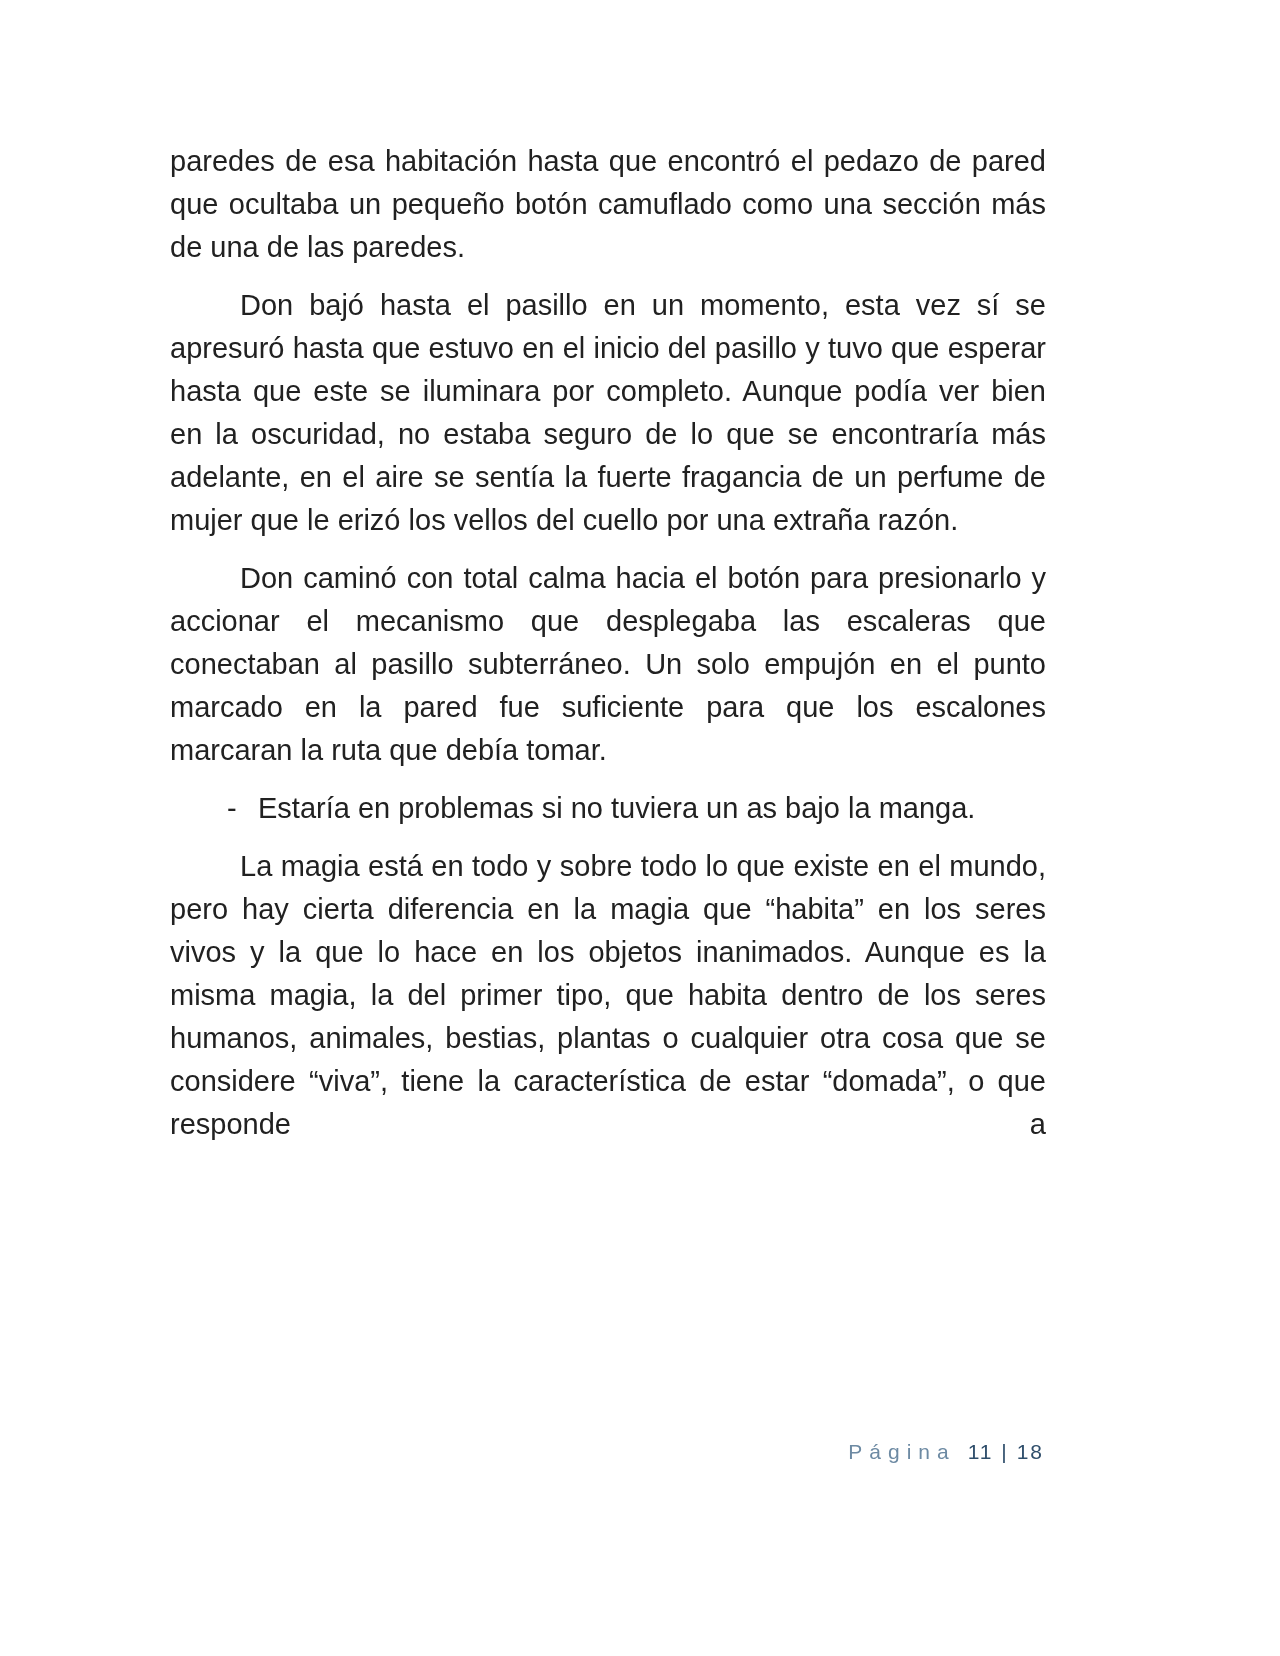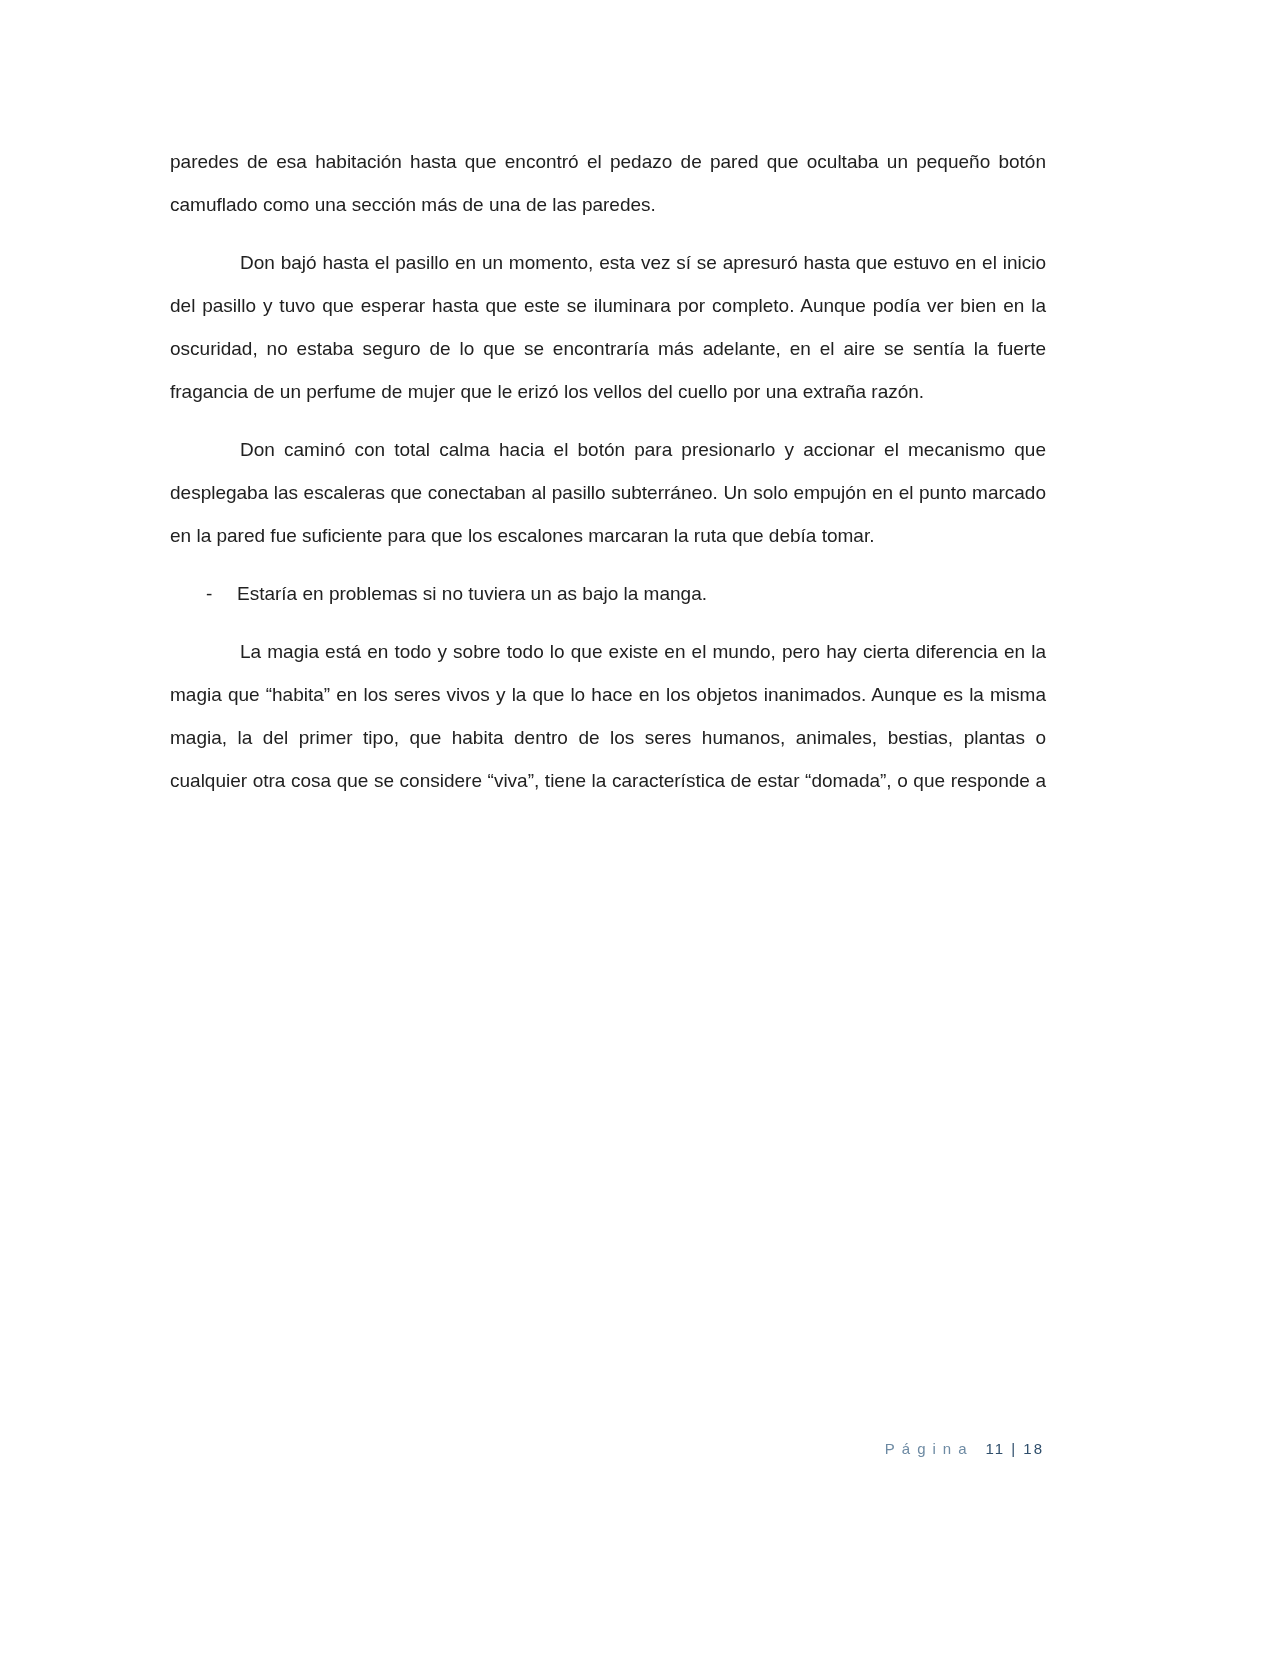--- a/index.html
+++ b/index.html
@@ -10,43 +10,43 @@
     background: #ffffff;
     font-family: "Liberation Sans", sans-serif;
     color: #212121;
     overflow: hidden;
   }
   .content {
     position: absolute;
     left: 170px;
     top: 140px;
     width: 876px;
-    font-size: 19px;
+    font-size: 29px;
     line-height: 43px;
     text-align: justify;
   }
   .content p {
     margin: 0 0 15px 0;
     text-indent: 70px;
   }
   .content p.no-indent { text-indent: 0; }
   .content p.dialogue {
     text-indent: 0;
-    margin-left: 36px;
+    margin-left: 57px;
   }
   .content p.dialogue .dash {
     display: inline-block;
     width: 31px;
   }
   .content p.continues { text-align-last: justify; }
   .footer {
     position: absolute;
     top: 1440px;
     right: 236px;
-    font-size: 15px;
+    font-size: 21px;
     white-space: nowrap;
   }
   .footer-label {
     color: #6d8aa3;
     letter-spacing: 7px;
     margin-right: 12px;
   }
   .footer-num {
     color: #2f4e6b;
     letter-spacing: 2px;

